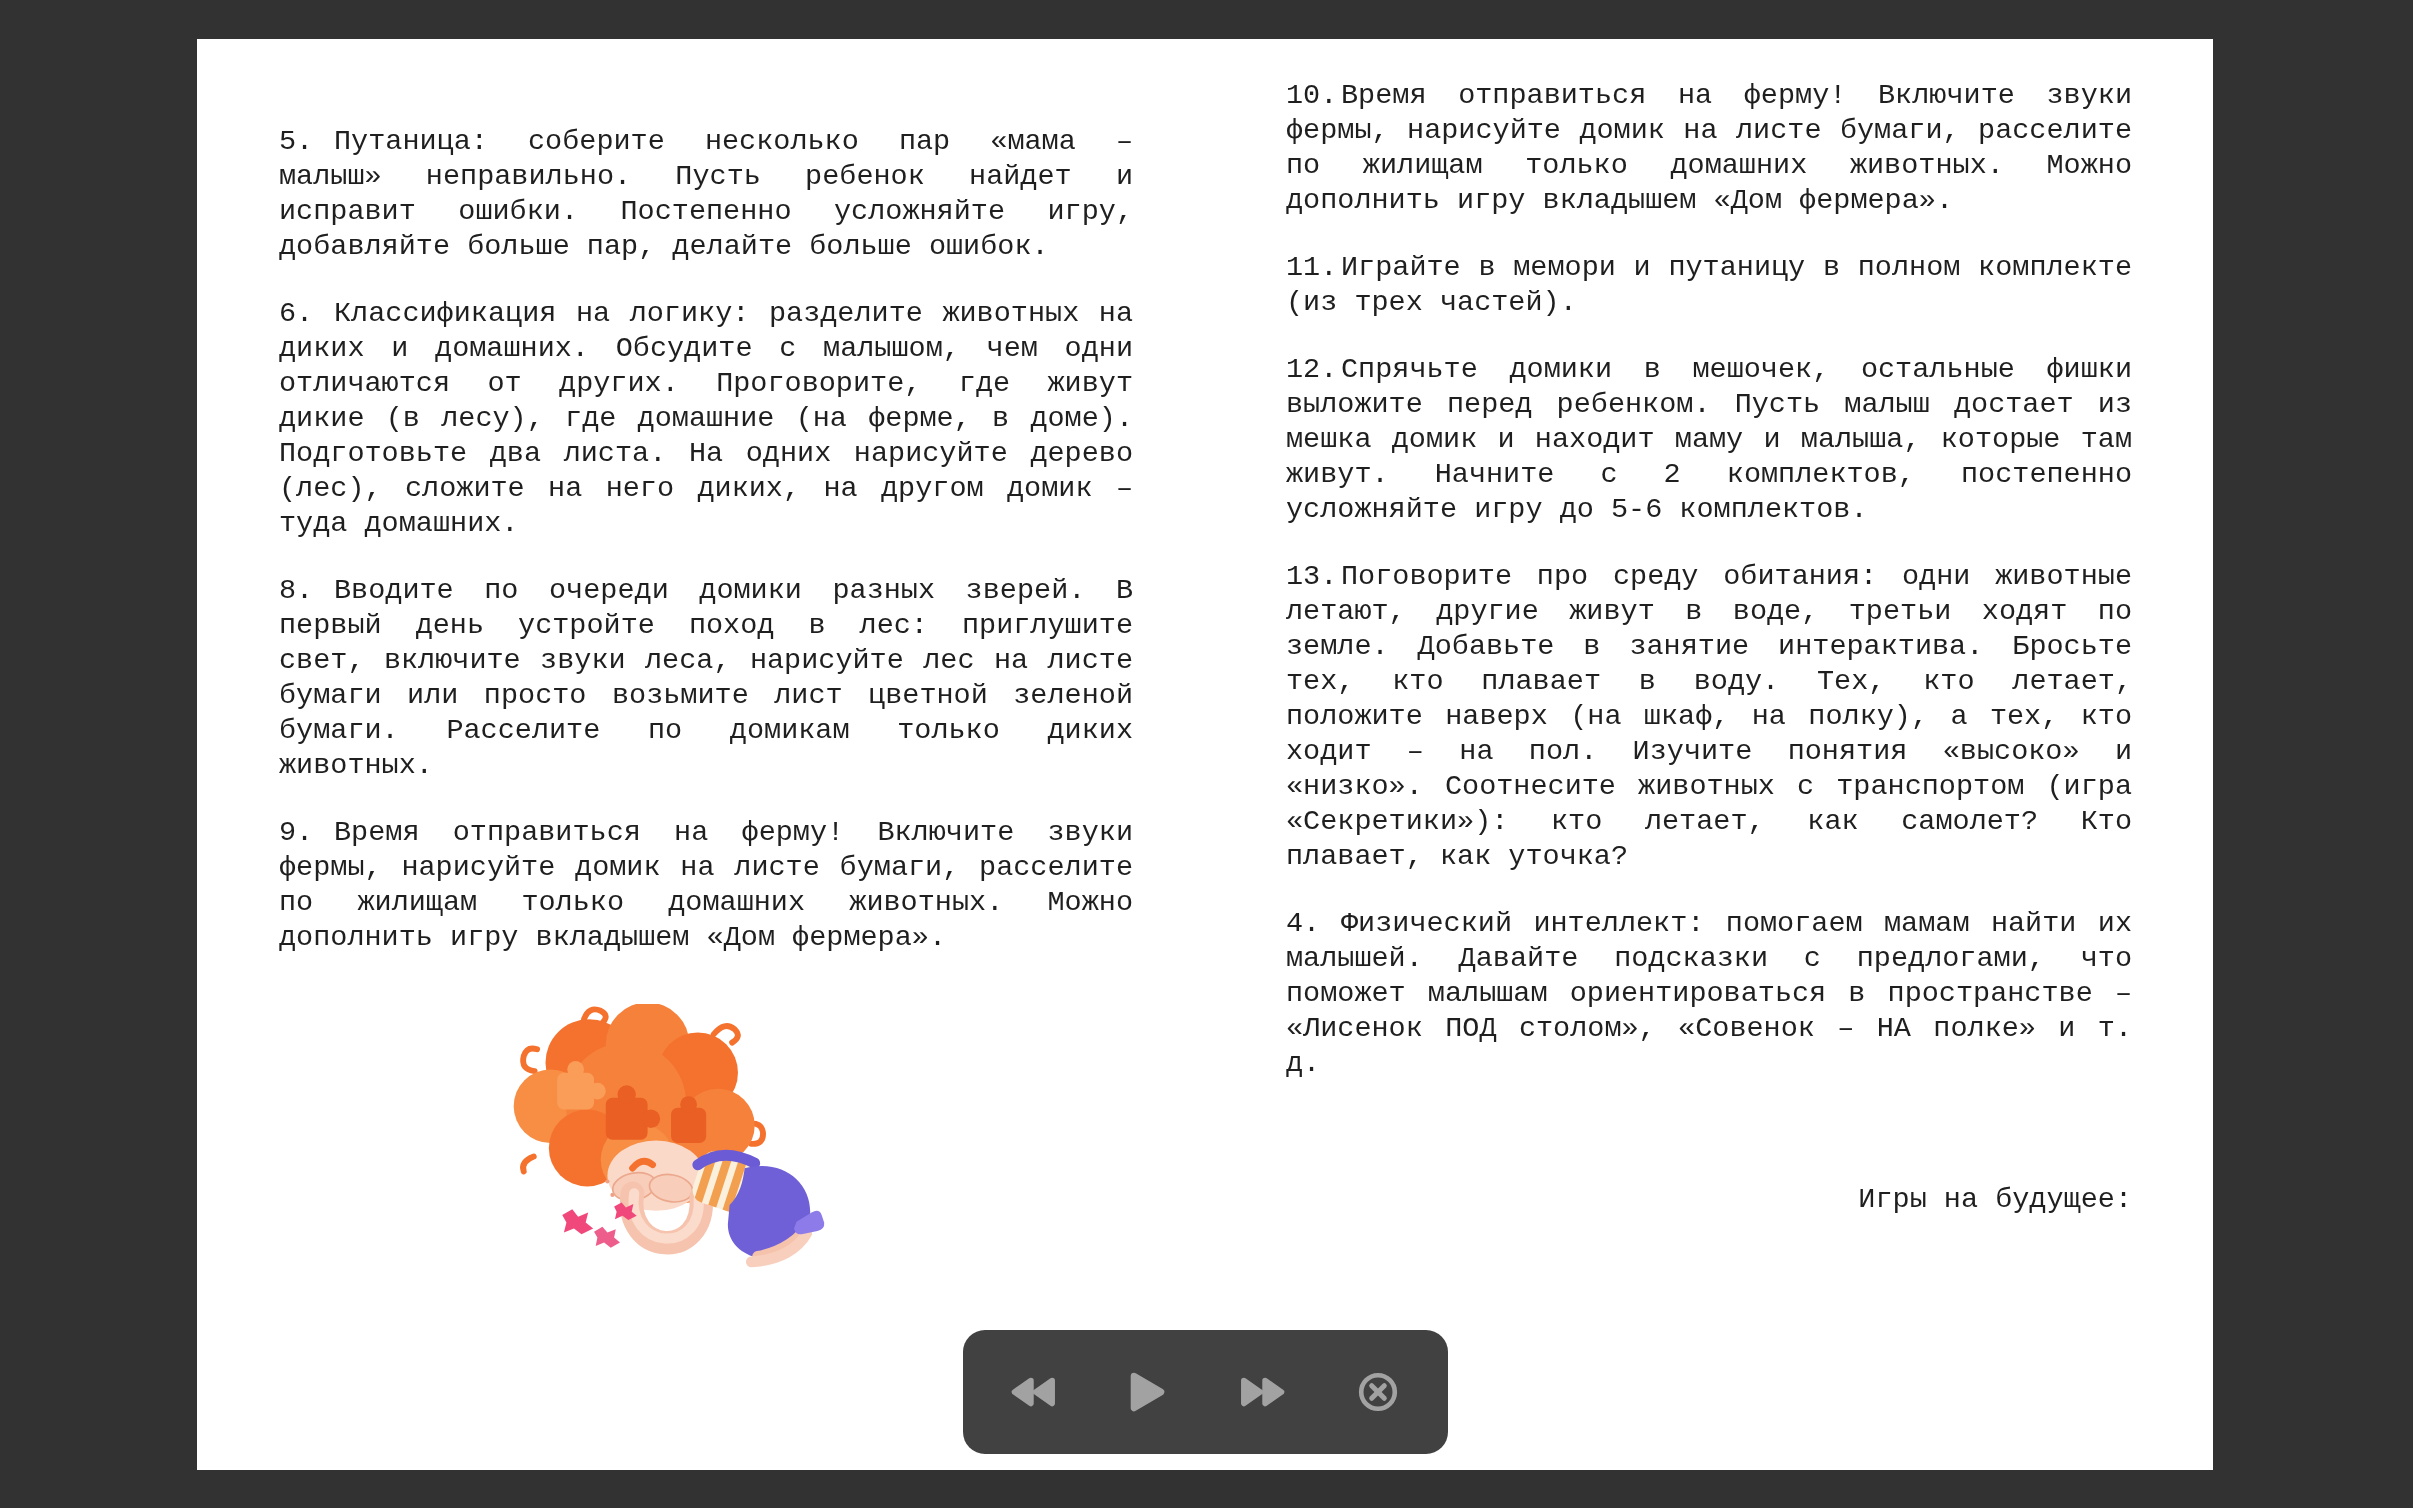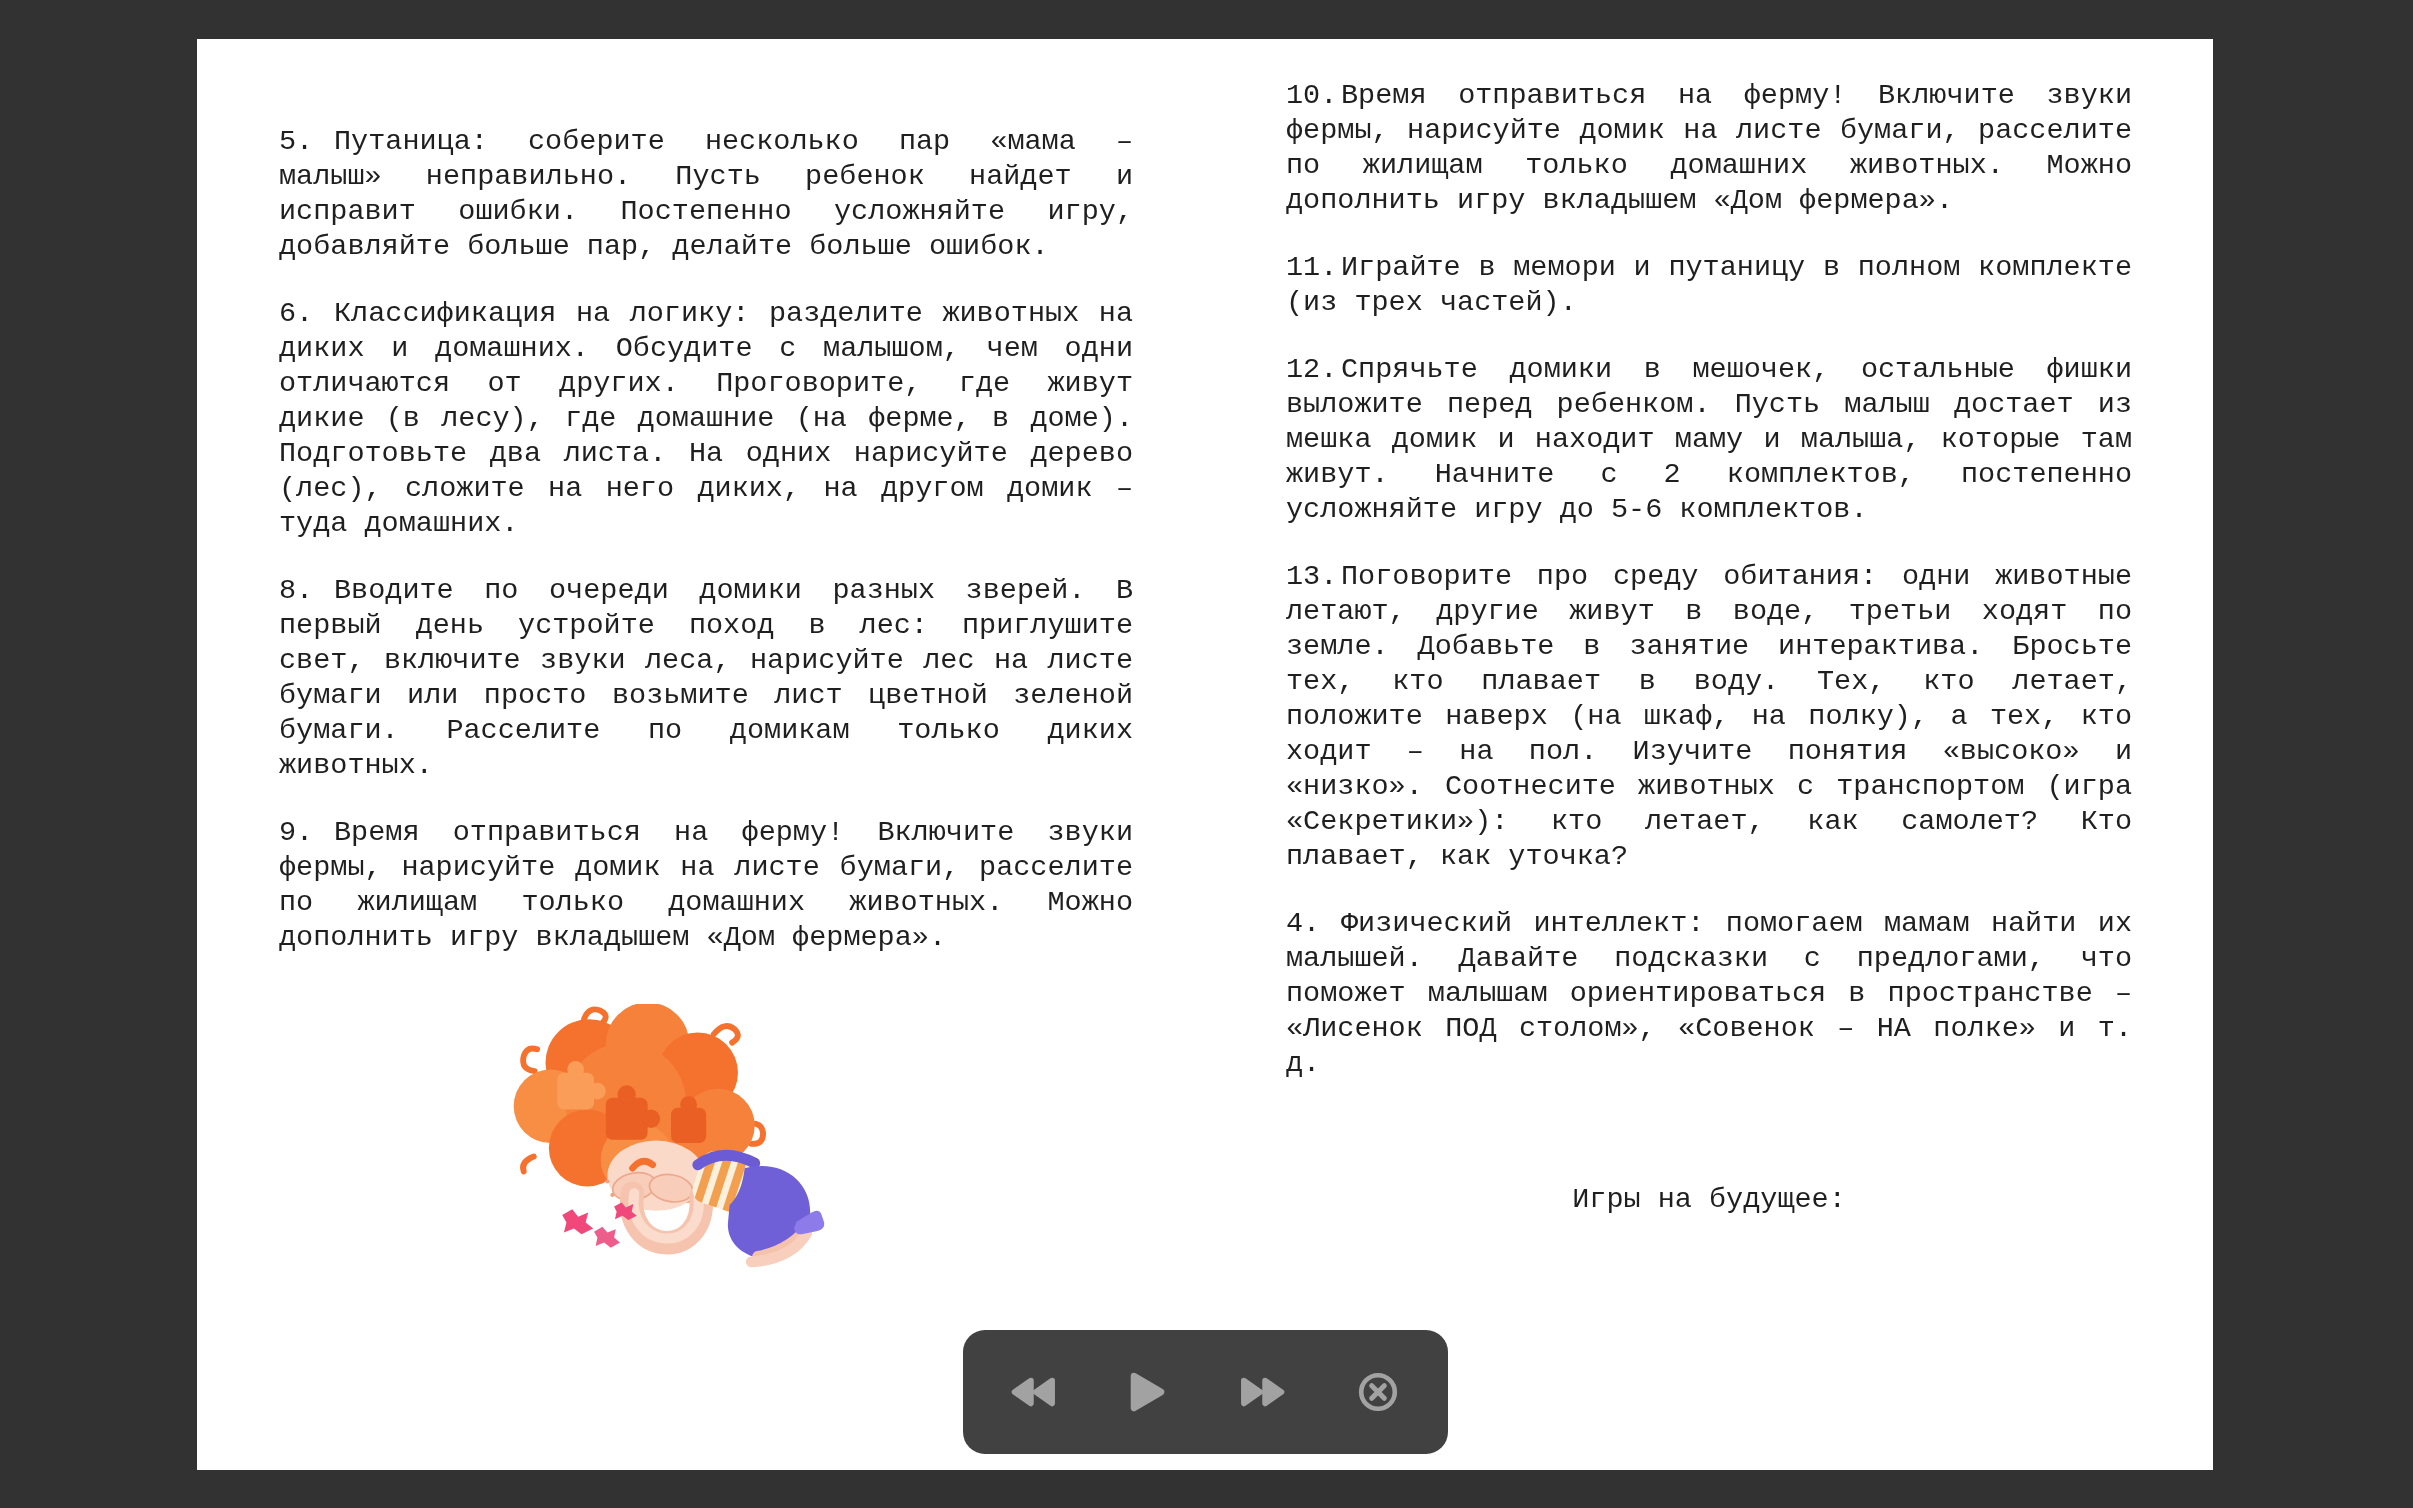--- a/index.html
+++ b/index.html
@@ -32,21 +32,21 @@
     font-size: 28.5px;
     line-height: 35px;
     text-align: justify;
   }
   .col-left  { left: 82px;   width: 854px; padding-top: 85px; }
   .col-right { left: 1089px; width: 846px; padding-top: 39px; }
   .text-col p { margin: 0 0 32px 0; font-family: Liberation Mono, monospace; }
   .pnum { display: inline-block; min-width: 55px; }
   .section-heading {
     margin: 101px 0 102px 0 !important;
-    text-align: center;
+    text-align: right;
   }
   .illustration {
     position: absolute;
     left: 310px;
     top: 965px;
     width: 318px;
     height: 268px;
   }
   .toolbar {
     position: absolute;

